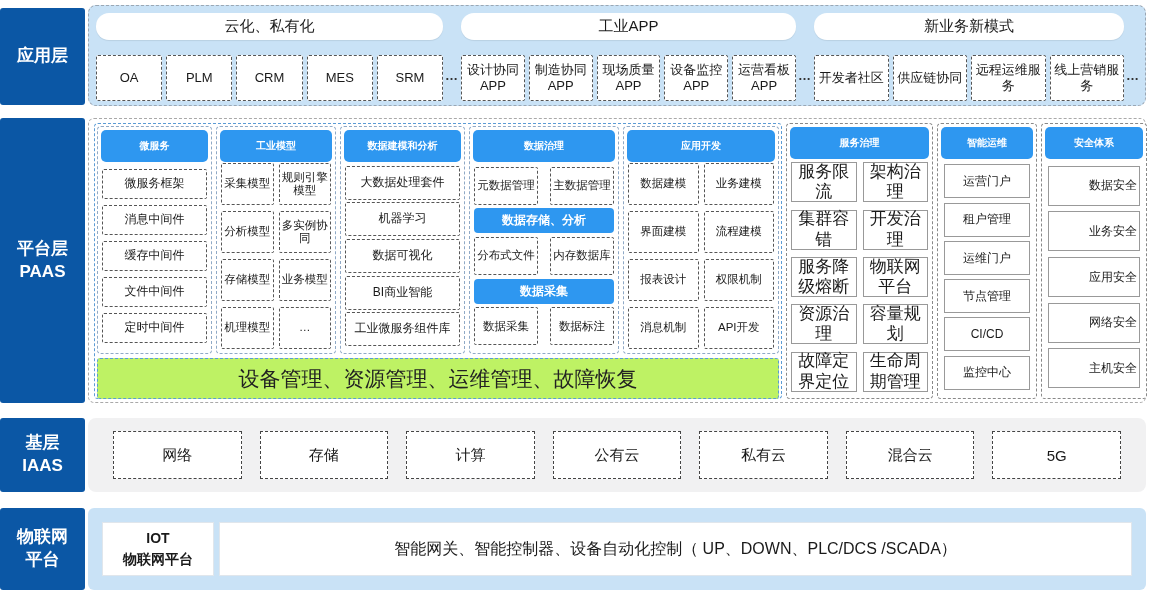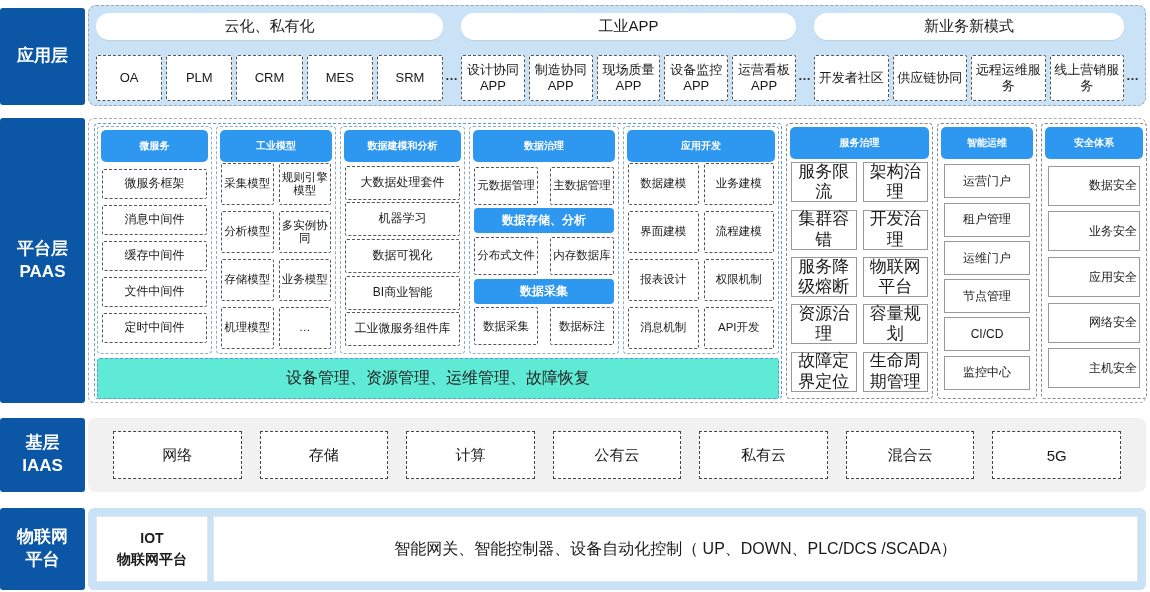--- a/index.html
+++ b/index.html
@@ -60,21 +60,21 @@
   .pair-grid{display:grid;grid-template-columns:1fr 1fr;gap:6px 5px;flex:1;align-content:space-evenly;padding:1px;}
   .pair-grid .bx{height:42px;font-size:11.5px;}
   .sub-header{
     background:#2e97f0;color:#fff;font-weight:bold;font-size:12px;height:25px;
     border-radius:4px;display:flex;align-items:center;justify-content:center;
   }
   .gov-row{display:grid;grid-template-columns:1fr 1fr;gap:12px;}
   .gov-row .bx{height:38px;font-size:11.5px;}
   .paas-bottom{
     margin-top:4px;height:39px;border:1px dashed #5b9bd5;border-radius:3px;
-    display:flex;align-items:center;justify-content:center;font-size:16px;color:#222;background:#5eead4;
+    display:flex;align-items:center;justify-content:center;font-size:21px;color:#222;background:#bef264;
   }
   .paas-right{
     position:absolute;top:4px;height:276px;border:1px dashed #888;border-radius:4px;
     box-sizing:border-box;padding:3px;display:flex;flex-direction:column;background:#fff;
   }
   .col-service{left:697px;width:147px;} .col-ops{left:848px;width:100px;} .col-sec{left:952px;width:106px;}
   .sbx{
     background:#fff;border:1px solid #999;display:flex;align-items:center;justify-content:center;
     text-align:center;font-size:12px;line-height:1.2;padding:1px 2px;box-sizing:border-box;
   }
@@ -88,21 +88,21 @@
     top:418px;height:74px;background:#f1f1f2;border-radius:8px;
     display:flex;gap:18px;padding:13px 25px;
   }
   .iaas-item{
     flex:1;background:#fff;border:1px dashed #444;display:flex;align-items:center;
     justify-content:center;font-size:15px;
   }
   
   .iot-panel{
     top:508px;height:82px;background:#c9e2f6;border-radius:6px;
-    display:flex;gap:5px;padding:8px;
+    display:flex;gap:5px;padding:14px;
   }
   .iot-title-box{
     width:110px;background:#fff;display:flex;flex-direction:column;align-items:center;
     justify-content:center;font-size:14px;line-height:1.5;flex:none;border:1px solid #e0e6ec;
   }
   .iot-title-box .b1{font-weight:bold;}
   .iot-title-box .b2{font-weight:bold;}
   .iot-desc{flex:1;background:#fff;display:flex;align-items:center;justify-content:center;font-size:16px;border:1px solid #e0e6ec;}
 </style>
 </head>

